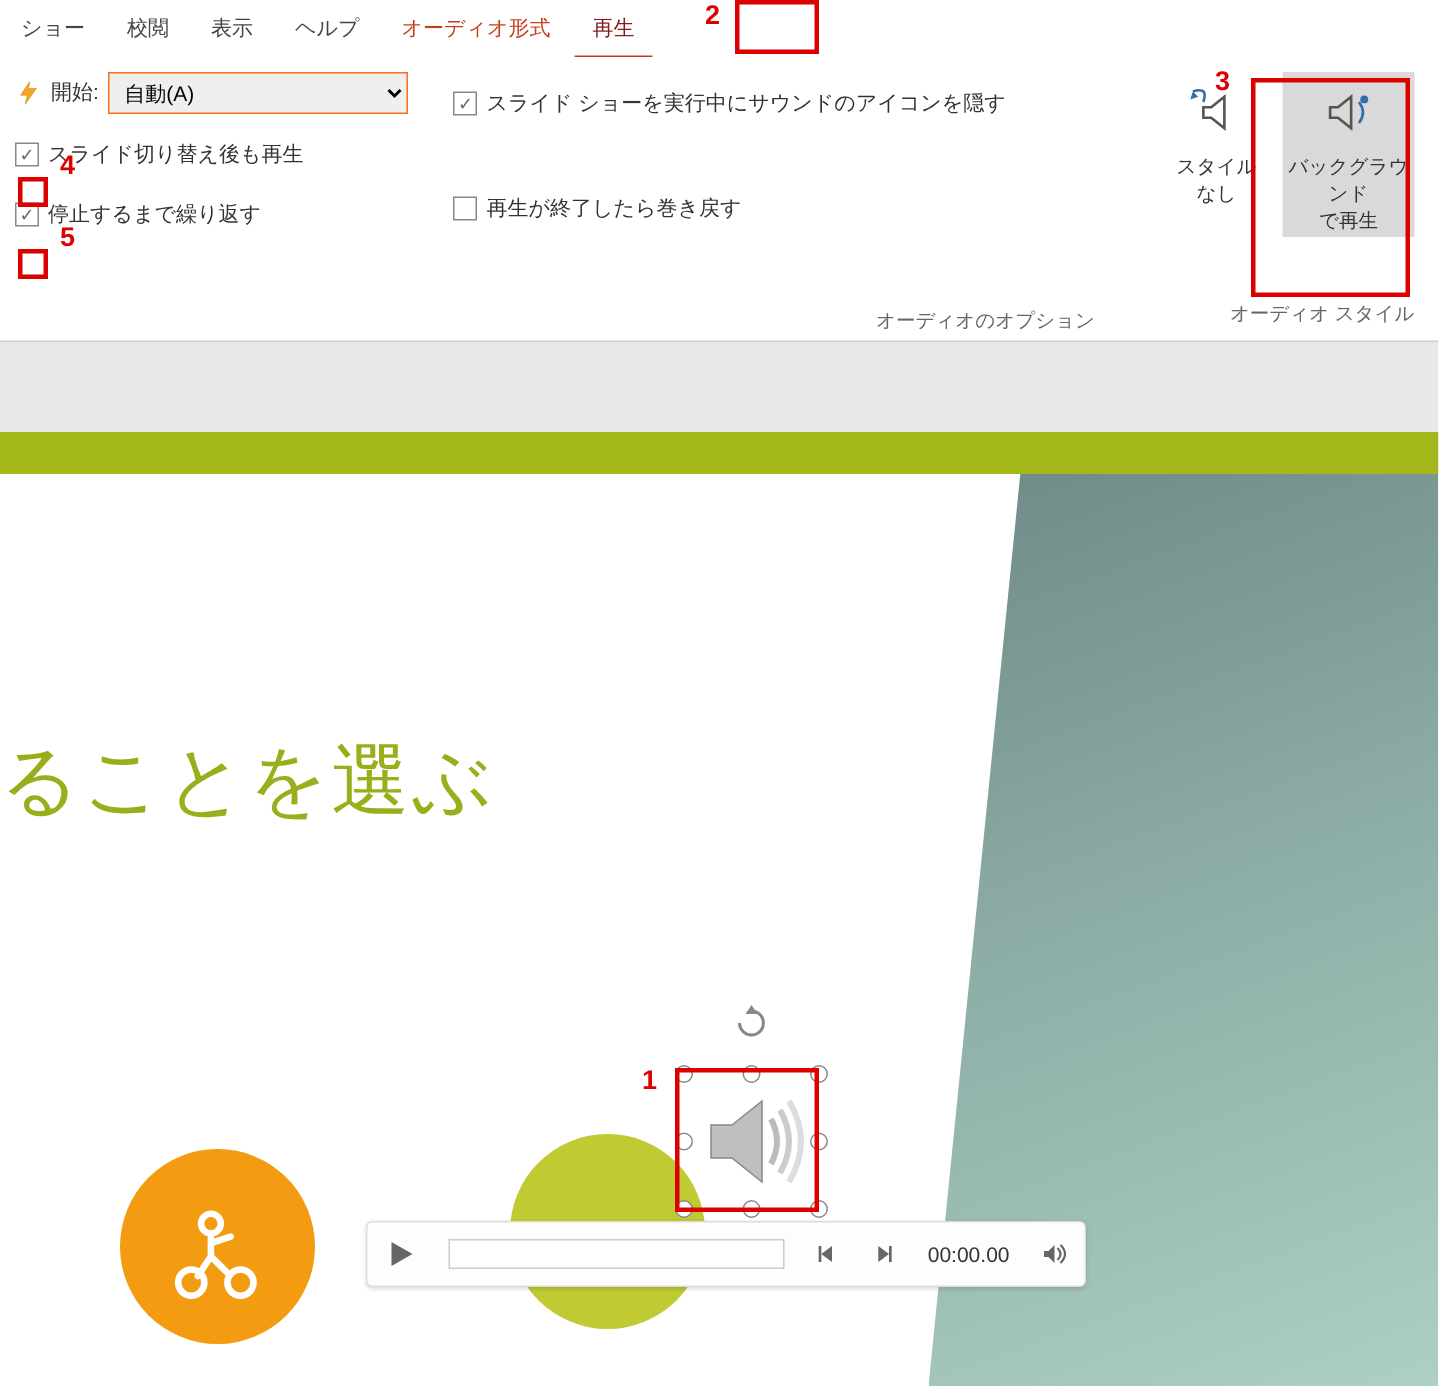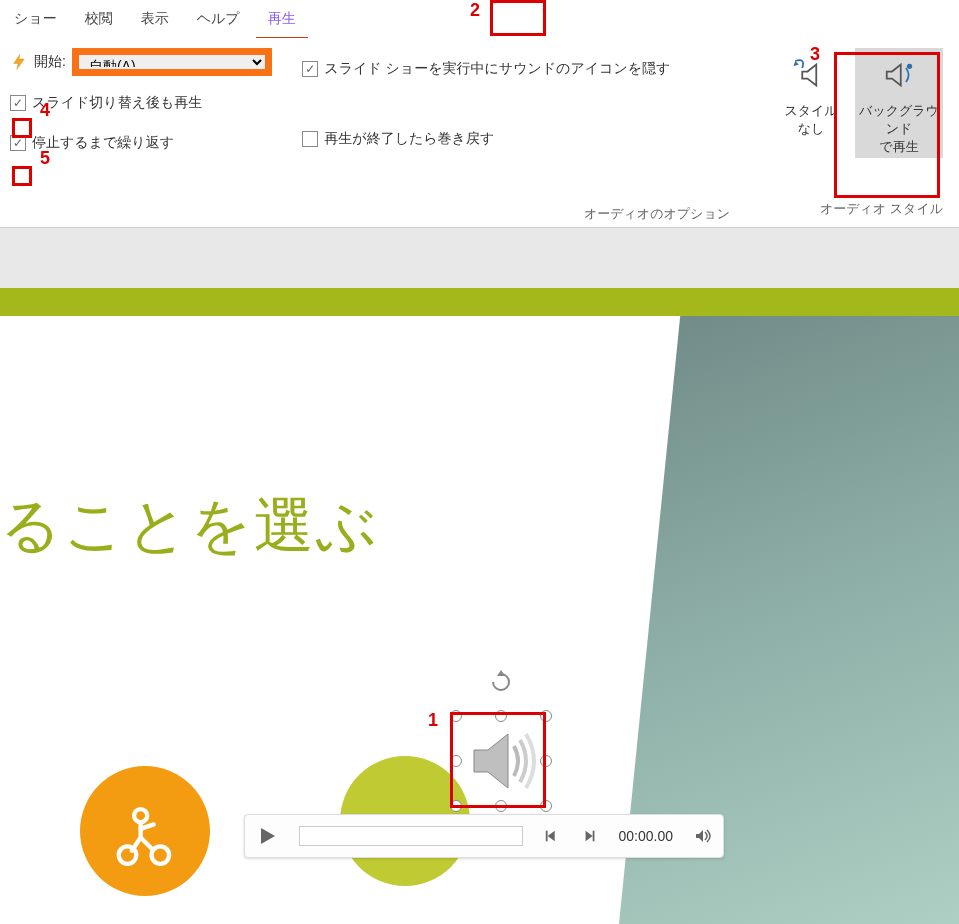--- a/index.html
+++ b/index.html
@@ -2,54 +2,54 @@
 <html><head>
 <meta charset="utf-8">
 <style>
   * { box-sizing: border-box; margin: 0; padding: 0; font-family: "Yu Gothic UI", "Meiryo", sans-serif; }
   body { background: #fff; width: 959px; height: 924px; overflow: hidden; position: relative; }
 
   
   .ribbon-tabs { height: 38px; display: flex; align-items: center; gap: 0; padding-left: 0; border-bottom: 0; }
   .ribbon-tab { padding: 8px 14px; font-size: 14px; color: #444; cursor: pointer; }
   .ribbon-tab.audio-fmt { color: #c43e1c; }
-  .ribbon-tab.playback { color: #8b5cf6; position: relative; }
+  .ribbon-tab.playback { color: #7f1d1d; position: relative; }
   .ribbon-tab.playback::after { content:""; position:absolute; left:2px; right:2px; bottom:-4px; height:3px; background:#c43e1c; }
 
   
   .anno { position: absolute; color: #d00; font-weight: bold; font-size: 18px; z-index: 100; pointer-events: none; }
   .anno-box { position: absolute; border: 3px solid #d00; z-index: 99; pointer-events: none; }
 
   
   .ribbon-body { height: 190px; display: flex; border-bottom: 1px solid #ccc; background:#fff; position: relative; gap: 12px; }
   .ribbon-group { padding: 10px 10px 4px 10px; display:flex; flex-direction:column; justify-content:space-between; }
   .group-label { text-align:right; color:#666; font-size:13px; padding-top:6px; }
 
   .start-row { display:flex; align-items:center; gap:6px; margin-bottom:12px; }
   .start-label { font-size:14px; color:#333; }
-  .start-select { width: 200px; height:28px; border:7px solid #f97316; padding:2px 6px; font-size:14px; }
+  .start-select { width: 200px; height:28px; border:1px solid #f97316; padding:2px 6px; font-size:14px; }
   .lightning { width:18px; height:18px; display:inline-flex; align-items:center; justify-content:center; }
 
   .chk-row { display:flex; align-items:center; gap:6px; margin: 6px 0; cursor:pointer; }
   .chk { width:16px; height:16px; border:1px solid #888; display:inline-flex; align-items:center; justify-content:center; font-size:12px; color:#666; background:#fff; }
   .chk.checked::after { content:"✓"; }
   .chk-label { font-size:14px; color:#333; }
 
   .options-col { display:flex; flex-direction:column; justify-content:flex-start; padding-top:18px; gap:18px; }
 
   .style-group { display:flex; align-items:flex-end; margin-left:auto; padding-right:16px; }
   .style-btn { width:88px; height:110px; display:flex; flex-direction:column; align-items:center; justify-content:flex-start; padding-top:6px; cursor:pointer; font-size:13px; color:#333; text-align:center; gap:6px; }
   .style-btn .ico { width:42px; height:42px; display:flex; align-items:center; justify-content:center; }
 
   
   .doc-gap { height: 60px; background:#e8e8e8; }
   .accent-bar { height: 28px; background:#a4b81c; }
   .slide-area { position:relative; height: 608px; background:#fff; overflow:hidden; }
   .shape-bg { position:absolute; right:0; top:0; width:340px; height:100%; background:linear-gradient(160deg,#6f8a87 0%, #8fb0a8 50%, #aecfc3 100%); clip-path: polygon(18% 0, 100% 0, 100% 100%, 0 100%); }
-  .slide-title { position:absolute; left:0; top:170px; font-size:60px; font-weight:400; color:#9aad1a; letter-spacing:2px; }
+  .slide-title { position:absolute; left:0; top:170px; font-size:52px; font-weight:400; color:#9aad1a; letter-spacing:2px; }
 
   
   .circle { position:absolute; border-radius:50%; display:flex; align-items:center; justify-content:center; }
   .circle.orange { width:130px; height:130px; background:#f39c12; left:80px; top:450px; }
   .circle.olive  { width:130px; height:130px; background:#c0ca33; left:340px; top:440px; }
 
   
   .audio-obj { position:absolute; left:456px; top:400px; width:90px; height:90px; }
   .sel-handle { position:absolute; width:12px; height:12px; border:1.5px solid #888; border-radius:50%; background:#fff; }
   .h-tl{left:-6px;top:-6px;} .h-tm{left:calc(50% - 6px);top:-6px;} .h-tr{right:-6px;top:-6px;}
@@ -69,20 +69,21 @@
   svg { display:block; }
 </style>
 </head>
 <body>
 
 <div class="ribbon-tabs">
   <div class="ribbon-tab">ショー</div>
   <div class="ribbon-tab">校閲</div>
   <div class="ribbon-tab">表示</div>
   <div class="ribbon-tab">ヘルプ</div>
+  <div class="ribbon-tab audio-fmt">オーディオ形式</div>
   <div class="ribbon-tab playback">再生</div>
 </div>
 
 <div class="ribbon-body">
 
   <div class="ribbon-group" style="flex:0 0 740px;">
     <div>
       <div class="start-row">
         <span class="lightning">
           <svg viewBox="0 0 24 24" width="18" height="18">

